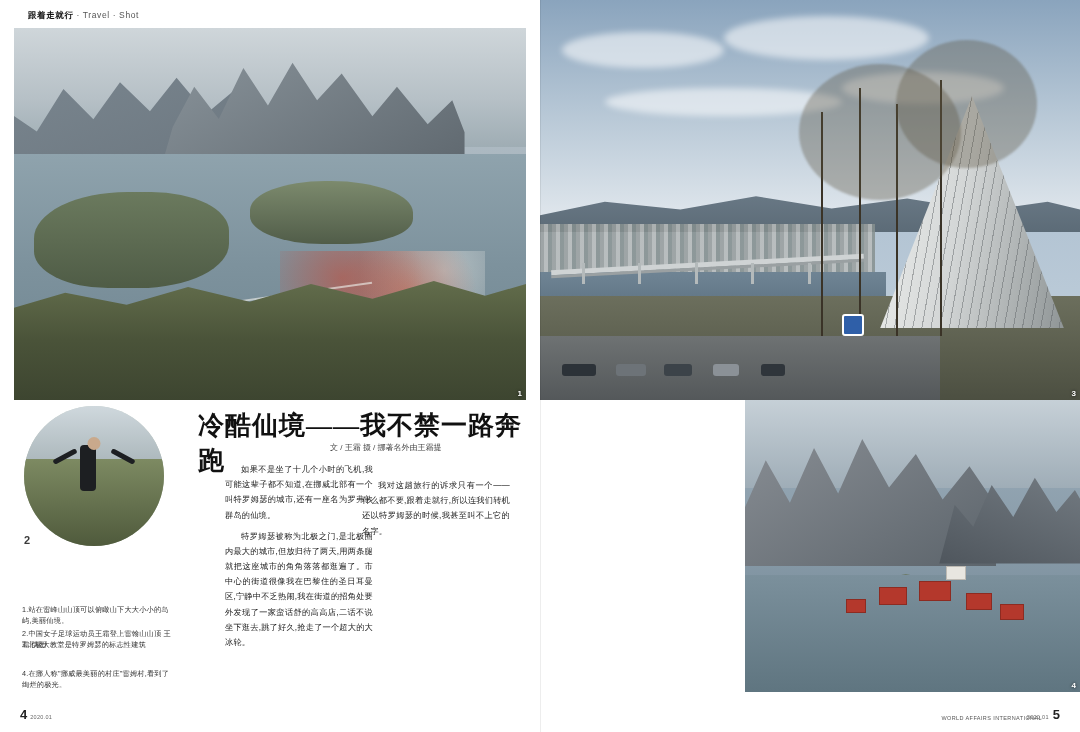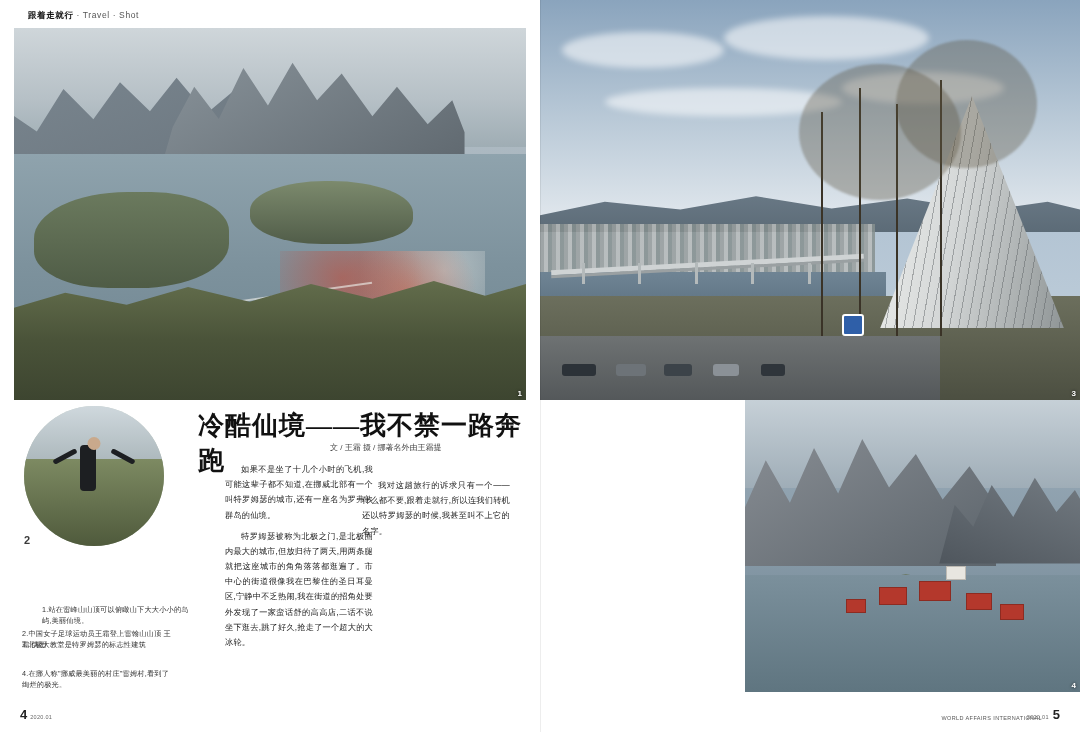--- a/index.html
+++ b/index.html
@@ -190,21 +190,21 @@
     <div class="photo" id="photo2">
       <div class="sky"></div>
       <div class="grass"></div>
       <div class="person"></div>
       <div class="head"></div>
       <div class="arm l"></div>
       <div class="arm r"></div>
     </div>
     <div class="cap-num" style="left:24px;top:534px;">2</div>
 
-    <div class="caption" style="left:22px;top:604px;width:150px;margin-left:20px;">1.站在雷峰山山顶可以俯瞰山下大大小小的岛屿,美丽仙境。</div>
+    <div class="caption" style="left:22px;top:604px;width:150px;">1.站在雷峰山山顶可以俯瞰山下大大小小的岛屿,美丽仙境。</div>
     <div class="caption" style="left:22px;top:628px;width:150px;">2.中国女子足球运动员王霜登上雷翰山山顶   王霜  供图</div>
     <div class="caption" style="left:22px;top:640px;width:150px;font-family:Liberation Serif, serif;">3.北极大教堂是特罗姆瑟的标志性建筑</div>
     <div class="caption" style="left:22px;top:668px;width:150px;">4.在挪人称"挪威最美丽的村庄"雷姆村,看到了绚烂的极光。</div>
 
     <div class="headline">冷酷仙境——我不禁一路奔跑</div>
     <div class="byline">文 / 王霜   摄 / 挪著名外由王霜提</div>
 
     <div class="col" id="col1">
       <p>如果不是坐了十几个小时的飞机,我可能这辈子都不知道,在挪威北部有一个叫特罗姆瑟的城市,还有一座名为罗弗敦群岛的仙境。</p>
       <p>特罗姆瑟被称为北极之门,是北极圈内最大的城市,但放归待了两天,用两条腿就把这座城市的角角落落都逛遍了。市中心的街道很像我在巴黎住的圣日耳曼区,宁静中不乏热闹,我在街道的招角处要外发现了一家蛮话舒的高高店,二话不说坐下逛去,跳了好久,抢走了一个超大的大冰轮。</p>

